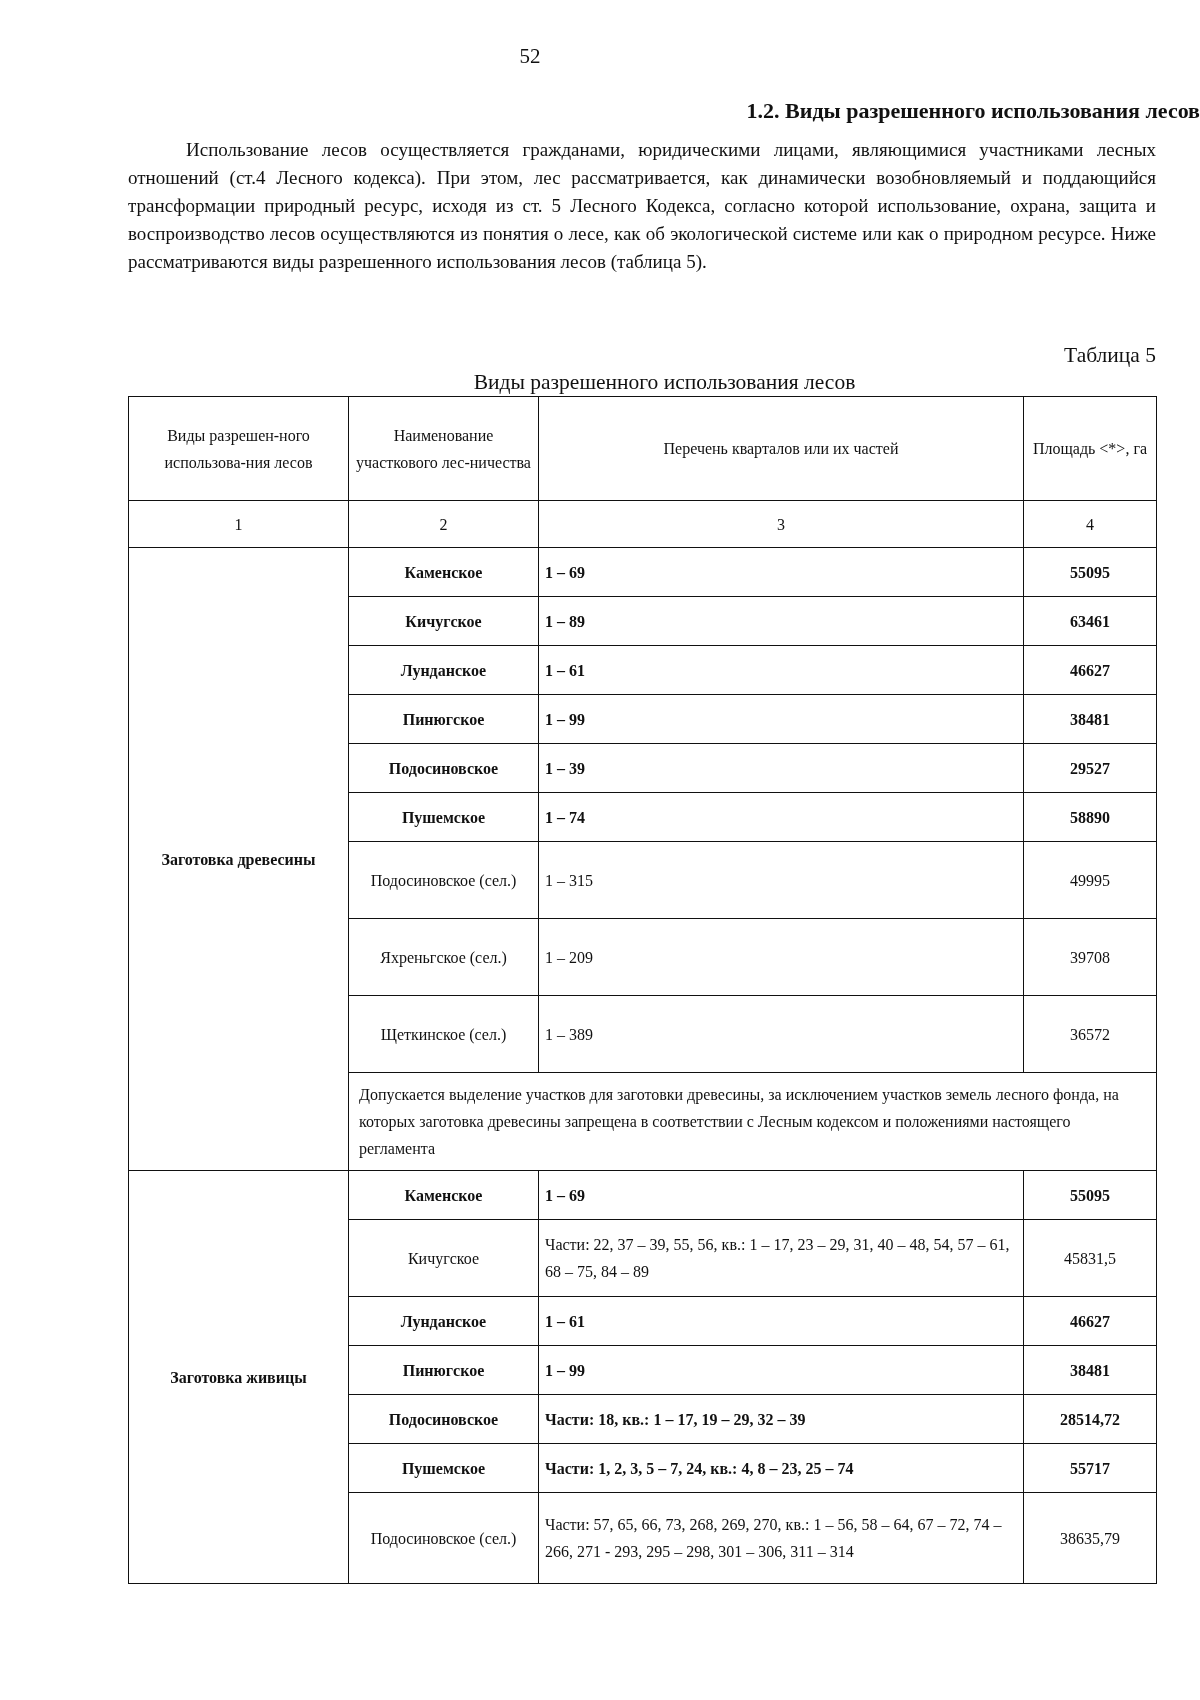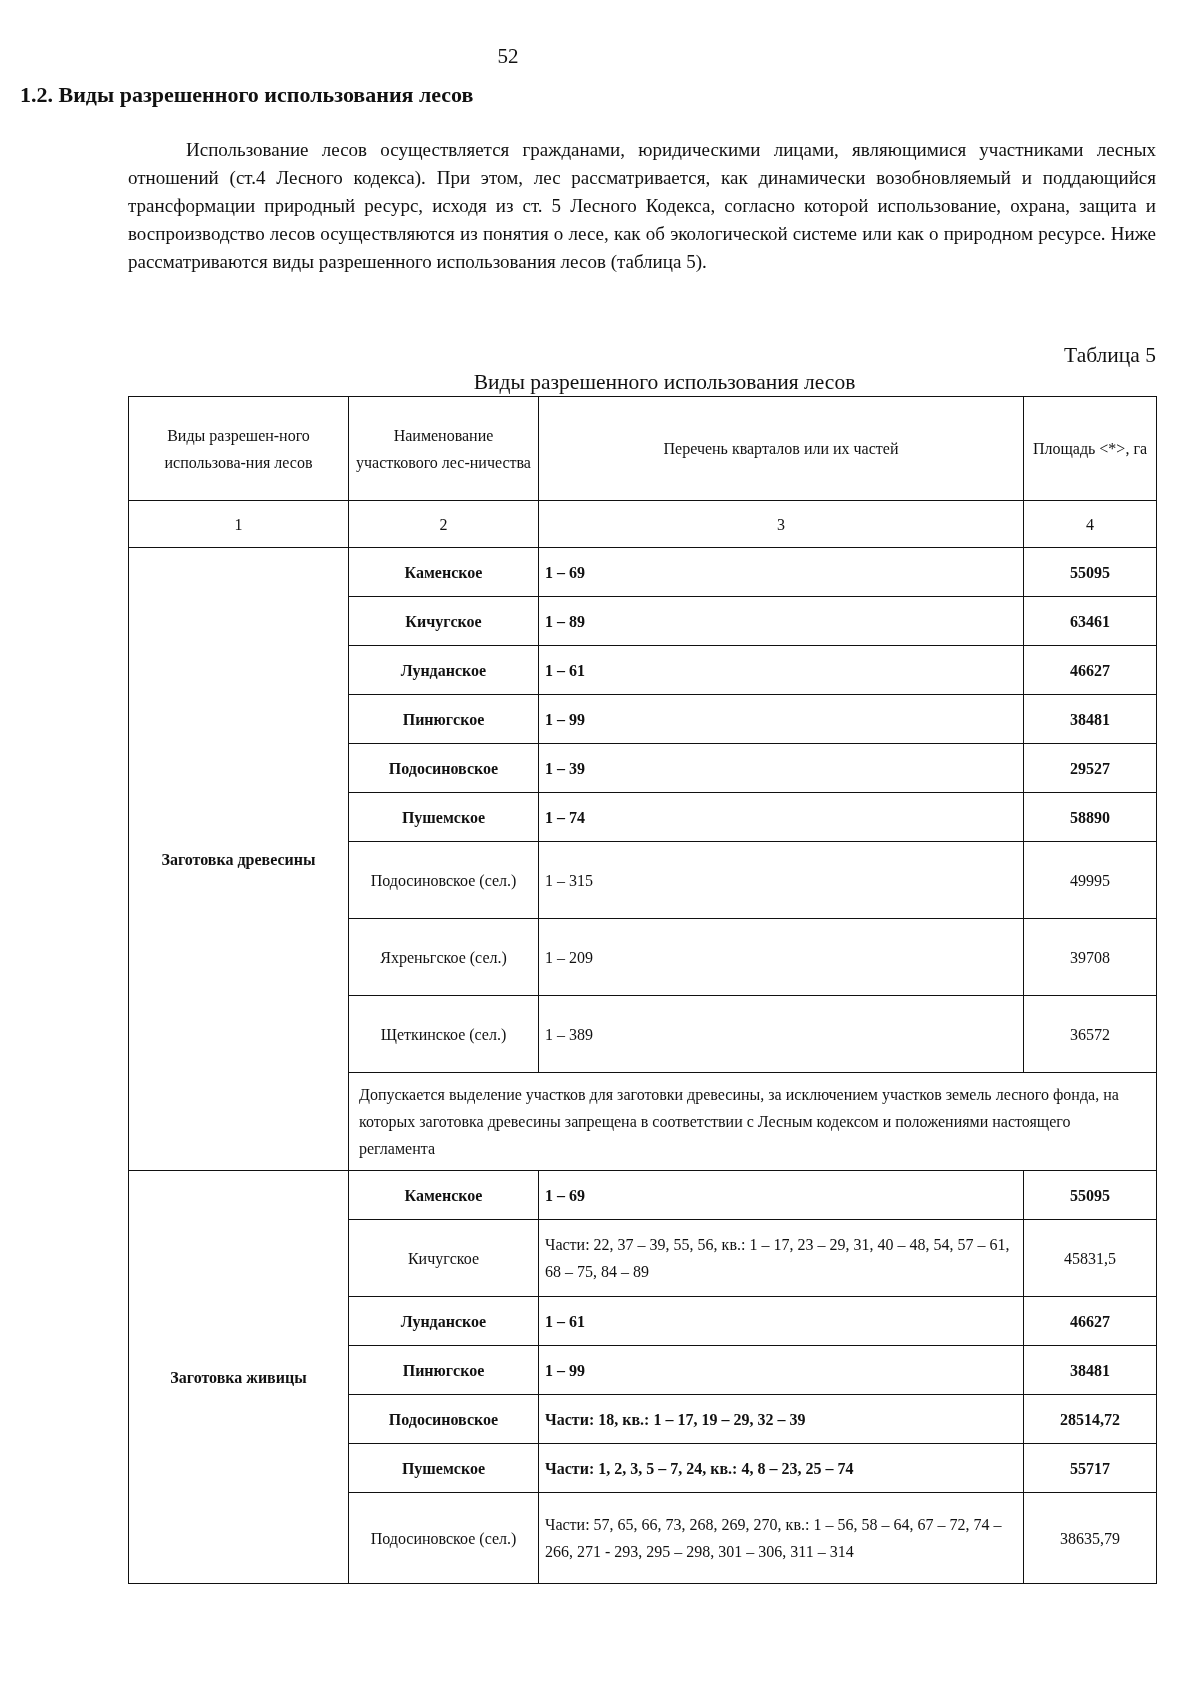--- a/index.html
+++ b/index.html
@@ -3,25 +3,25 @@
 <meta charset="utf-8">
 <style>
   html, body { margin: 0; padding: 0; background: #ffffff; }
   body {
     width: 1200px; height: 1700px; position: relative; overflow: hidden;
     font-family: "Liberation Serif", "DejaVu Serif", serif;
     color: #111;
   }
   .page-number {
     position: absolute; top: 44px; left: 0; width: 1016px;
-    text-align: center; font-size: 21px;
+    text-align: center; font-size: 21px; padding-left: 22px;
   }
   .section-title {
-    position: absolute; top: 82px; left: 0; width: 1200px;
-    text-align: left; font-size: 22px; font-weight: bold; padding-left: 20px; box-sizing: border-box;
+    position: absolute; top: 98px; left: 0; width: 1200px;
+    text-align: right; font-size: 22px; font-weight: bold; padding-left: 20px; box-sizing: border-box;
   }
   .intro {
     position: absolute; top: 136px; left: 128px; width: 1028px;
     font-size: 19px; line-height: 28px; text-align: justify; margin: 0;
     text-indent: 58px;
   }
   .table-num {
     position: absolute; top: 343px; right: 44px;
     font-size: 21.5px;
   }

